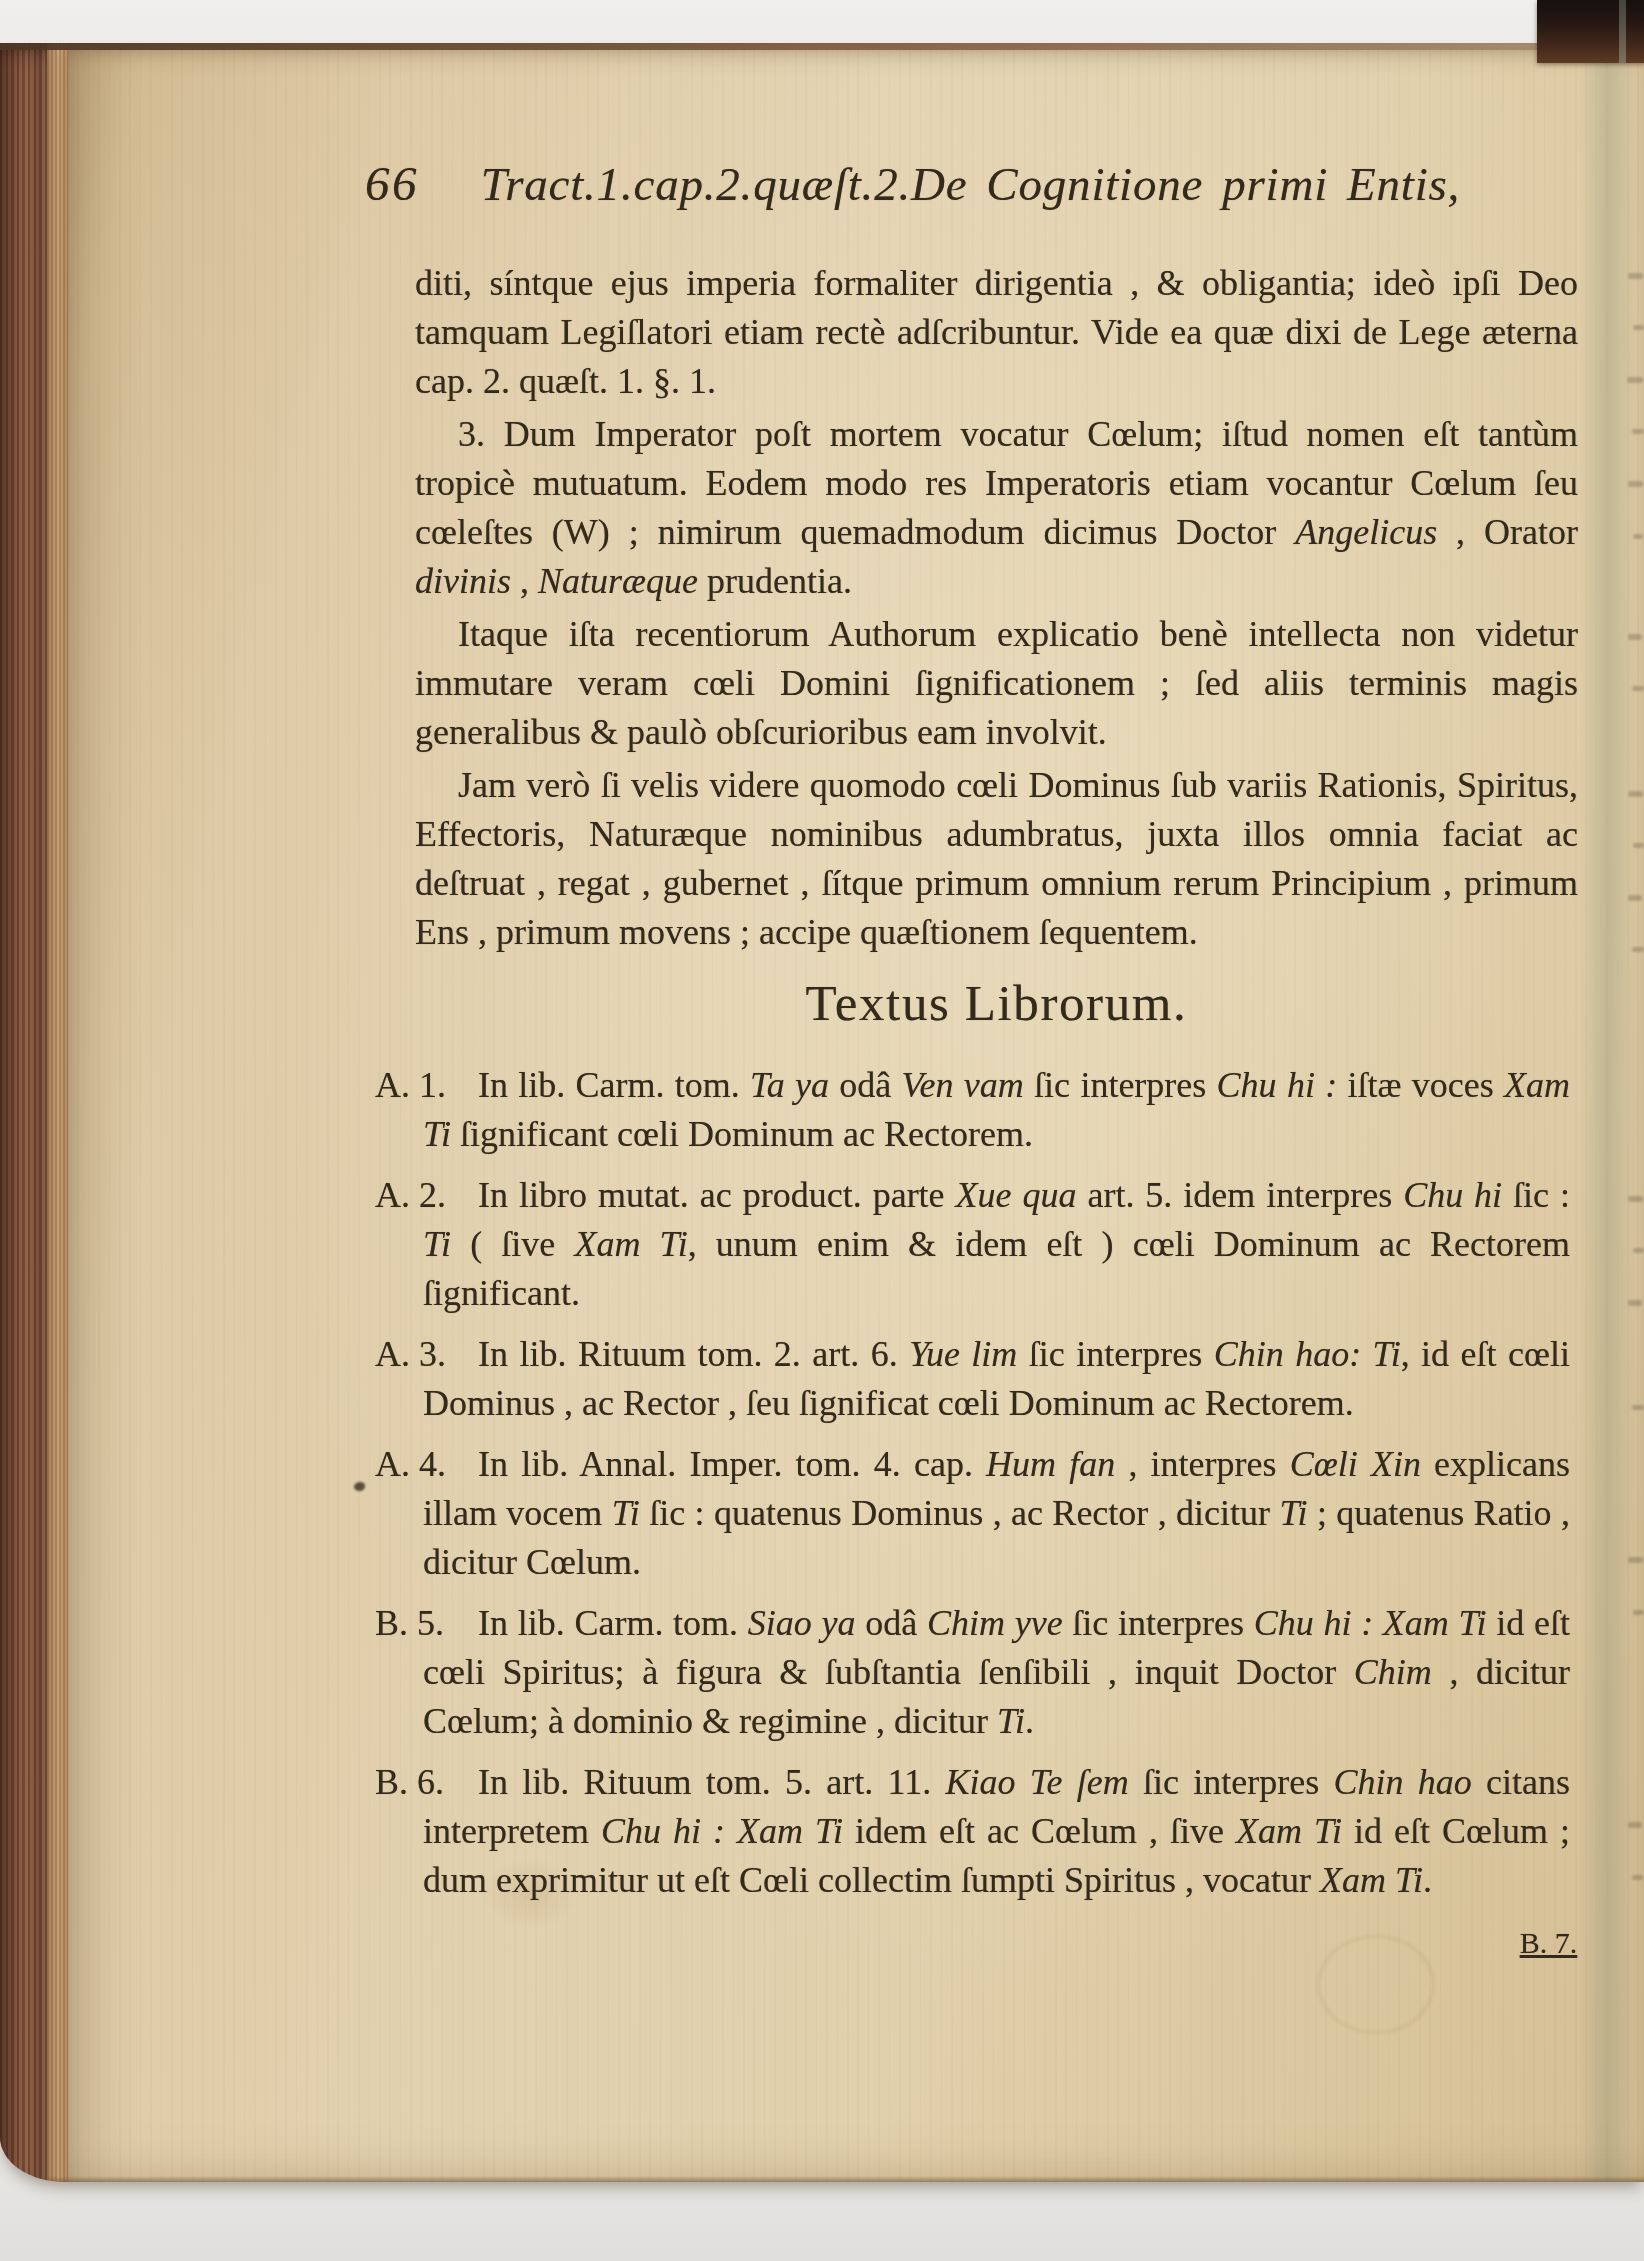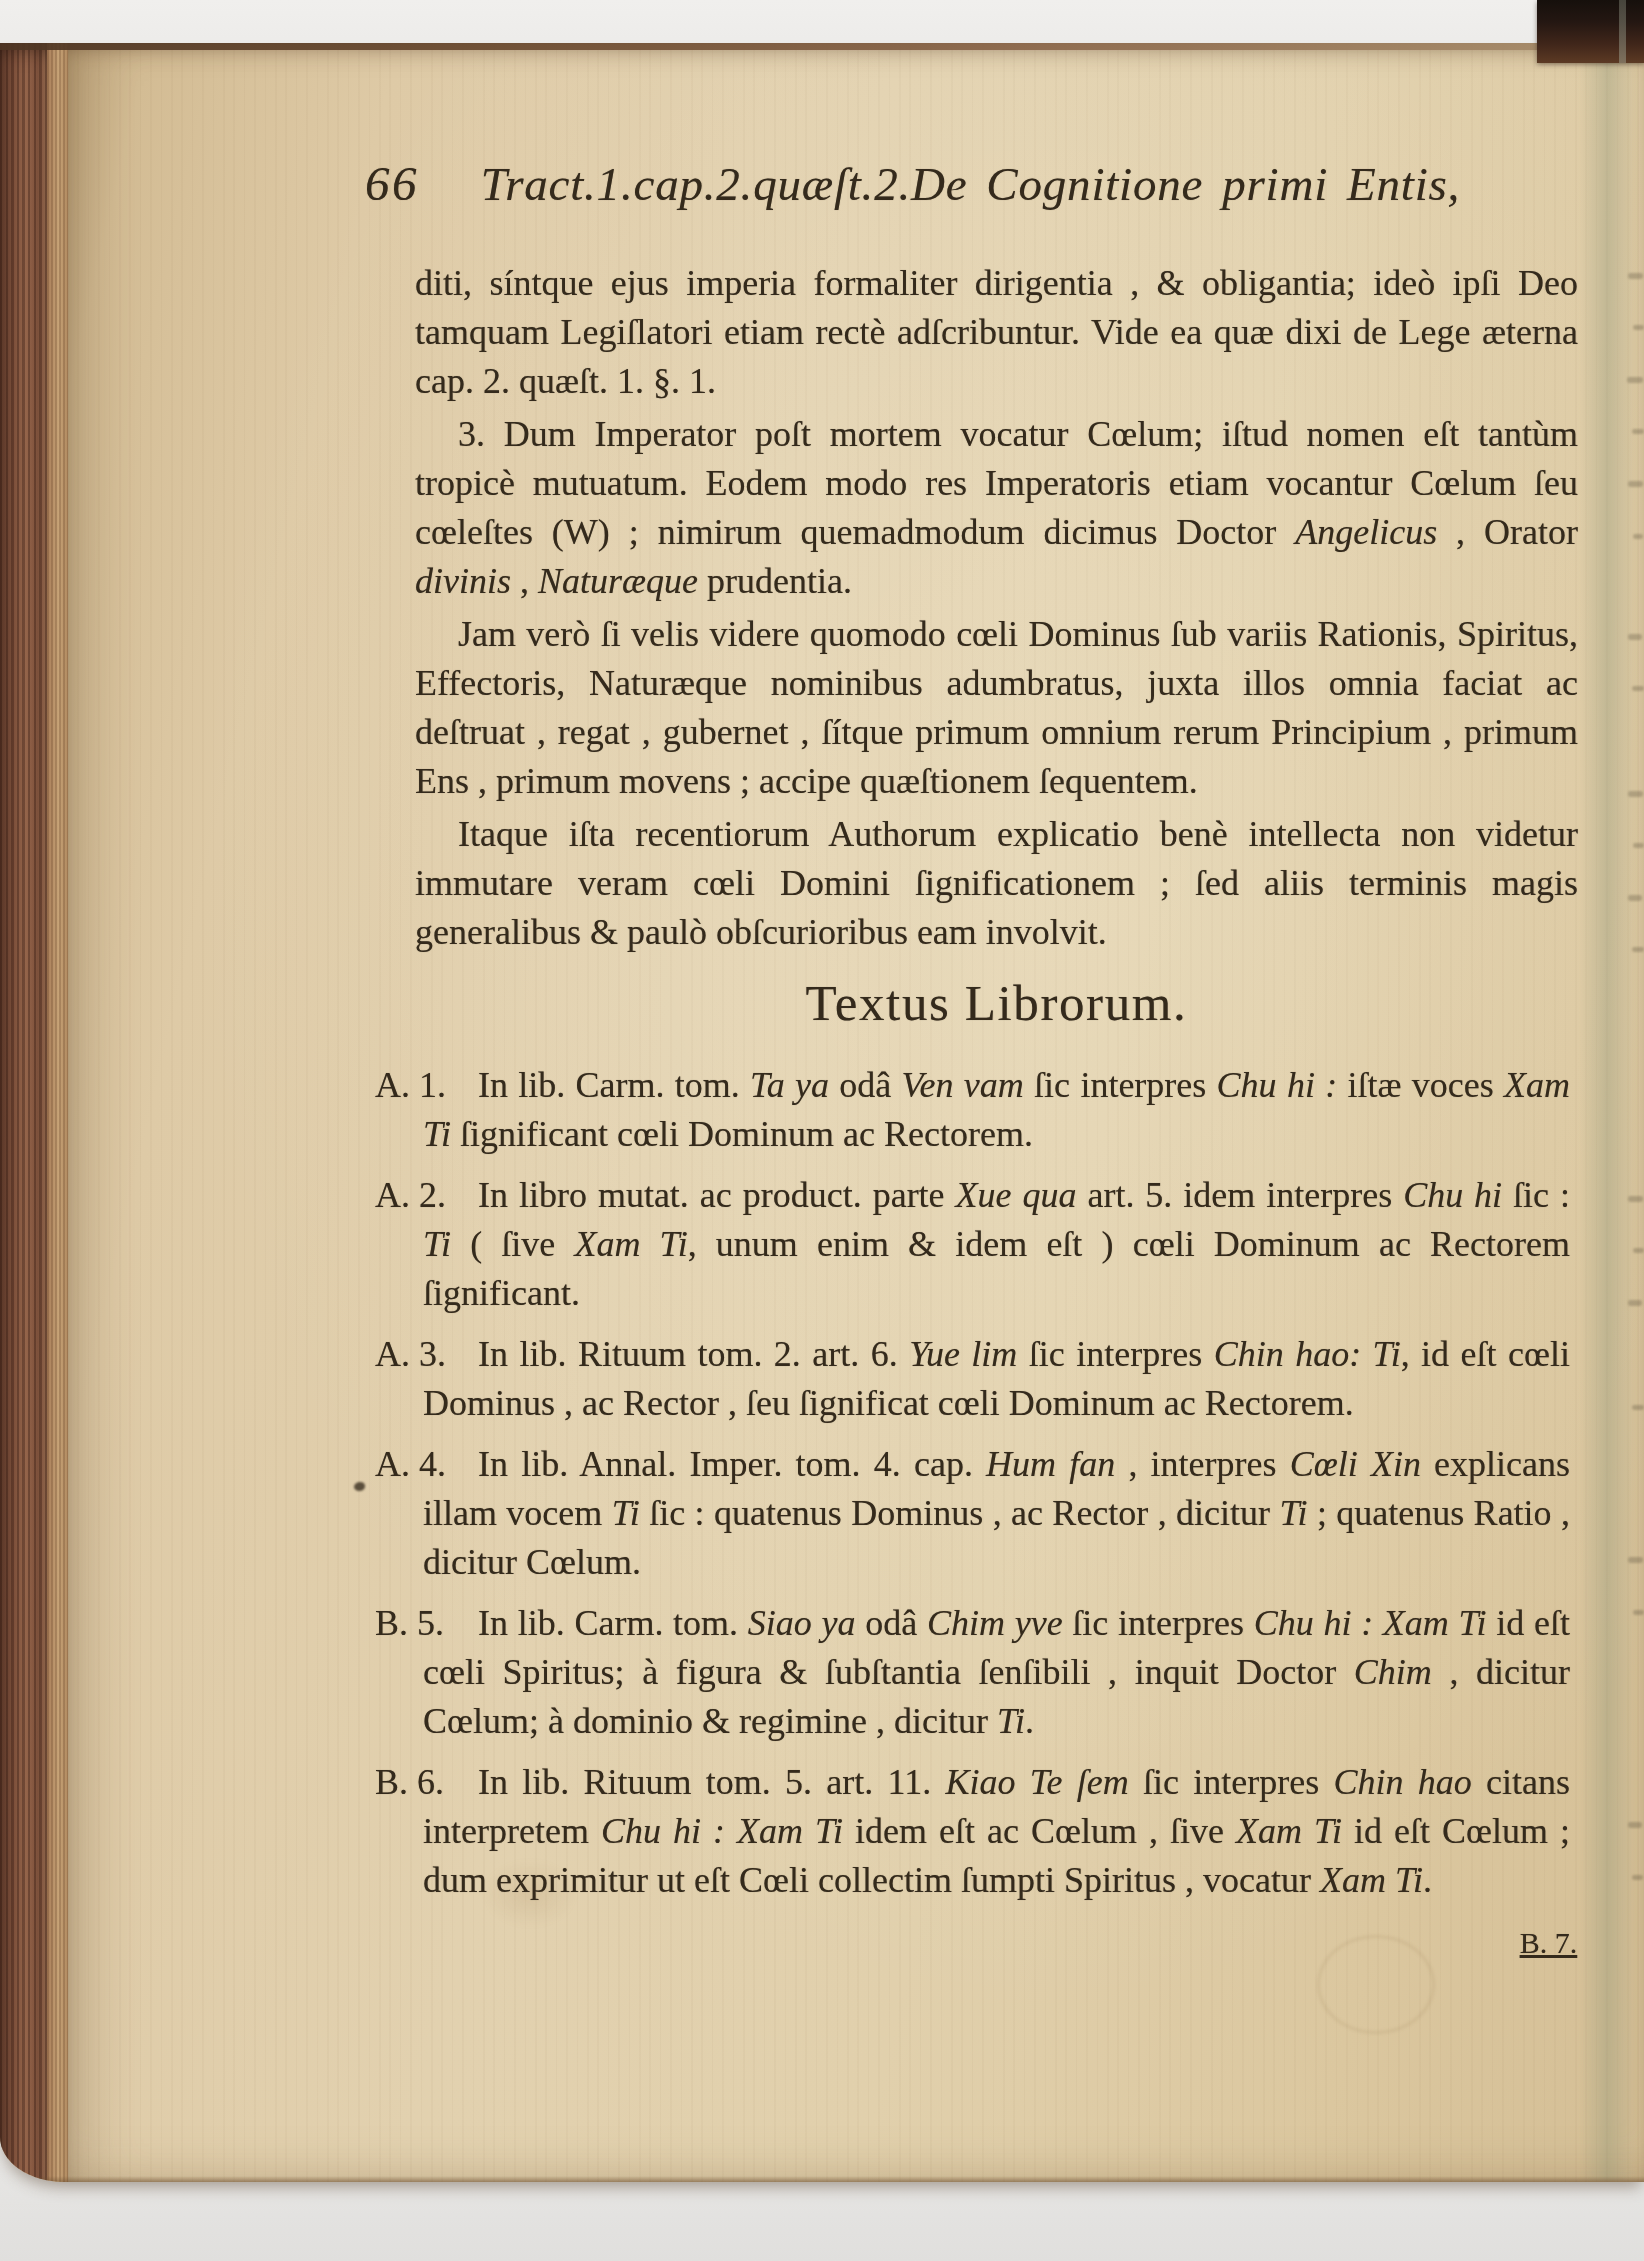--- a/index.html
+++ b/index.html
@@ -110,22 +110,22 @@
 
     <div class="folio-row">
       <span class="folio">66</span>
       <span class="running-title">Tract.1.cap.2.quæſt.2.De Cognitione primi Entis,</span>
     </div>
 
     <div class="body-col">
       <div>
           <div class="para"><span>diti, síntque ejus imperia formaliter dirigentia , &amp; obligantia; ideò ipſi Deo tamquam Legiſlatori etiam rectè adſcribuntur. Vide ea quæ dixi de Lege æterna cap. 2. quæſt. 1. §. 1.</span></div>
           <div class="para indent"><span>3. Dum Imperator poſt mortem vocatur Cœlum; iſtud nomen eſt tantùm tropicè mutuatum. Eodem modo res Imperatoris etiam vocantur Cœlum ſeu cœleſtes (W) ; nimirum quemadmodum dicimus Doctor </span><span class="it">Angelicus</span><span> , Orator </span><span class="it">divinis</span><span> , </span><span class="it">Naturæque</span><span> prudentia.</span></div>
+          <div class="para indent"><span>Itaque iſta recentiorum Authorum explicatio benè intellecta non videtur immutare veram cœli Domini ſignificationem ; ſed aliis terminis magis generalibus &amp; paulò obſcurioribus eam involvit.</span></div>
           <div class="para indent"><span>Jam verò ſi velis videre quomodo cœli Dominus ſub variis Rationis, Spiritus, Effectoris, Naturæque nominibus adumbratus, juxta illos omnia faciat ac deſtruat , regat , gubernet , ſítque primum omnium rerum Principium , primum Ens , primum movens ; accipe quæſtionem ſequentem.</span></div>
-          <div class="para indent"><span>Itaque iſta recentiorum Authorum explicatio benè intellecta non videtur immutare veram cœli Domini ſignificationem ; ſed aliis terminis magis generalibus &amp; paulò obſcurioribus eam involvit.</span></div>
         </div>
       <div class="section-heading">Textus Librorum.</div>
       <div>
           <div class="entry"><span class="label">A. 1.</span><span>In lib. Carm. tom. </span><span class="it">Ta ya</span><span> odâ </span><span class="it">Ven vam</span><span> ſic interpres </span><span class="it">Chu hi :</span><span> iſtæ voces </span><span class="it">Xam Ti</span><span> ſignificant cœli Dominum ac Rectorem.</span></div>
           <div class="entry"><span class="label">A. 2.</span><span>In libro mutat. ac product. parte </span><span class="it">Xue qua</span><span> art. 5. idem interpres </span><span class="it">Chu hi</span><span> ſic : </span><span class="it">Ti</span><span> ( ſive </span><span class="it">Xam Ti</span><span>, unum enim &amp; idem eſt ) cœli Dominum ac Rectorem ſignificant.</span></div>
           <div class="entry"><span class="label">A. 3.</span><span>In lib. Rituum tom. 2. art. 6. </span><span class="it">Yue lim</span><span> ſic interpres </span><span class="it">Chin hao: Ti</span><span>, id eſt cœli Dominus , ac Rector , ſeu ſignificat cœli Dominum ac Rectorem.</span></div>
           <div class="entry"><span class="label">A. 4.</span><span>In lib. Annal. Imper. tom. 4. cap. </span><span class="it">Hum fan</span><span> , interpres </span><span class="it">Cœli Xin</span><span> explicans illam vocem </span><span class="it">Ti</span><span> ſic : quatenus Dominus , ac Rector , dicitur </span><span class="it">Ti</span><span> ; quatenus Ratio , dicitur Cœlum.</span></div>
           <div class="entry"><span class="label">B. 5.</span><span>In lib. Carm. tom. </span><span class="it">Siao ya</span><span> odâ </span><span class="it">Chim yve</span><span> ſic interpres </span><span class="it">Chu hi : Xam Ti</span><span> id eſt cœli Spiritus; à figura &amp; ſubſtantia ſenſibili , inquit Doctor </span><span class="it">Chim</span><span> , dicitur Cœlum; à dominio &amp; regimine , dicitur </span><span class="it">Ti</span><span>.</span></div>
           <div class="entry"><span class="label">B. 6.</span><span>In lib. Rituum tom. 5. art. 11. </span><span class="it">Kiao Te ſem</span><span> ſic interpres </span><span class="it">Chin hao</span><span> citans interpretem </span><span class="it">Chu hi : Xam Ti</span><span> idem eſt ac Cœlum , ſive </span><span class="it">Xam Ti</span><span> id eſt Cœlum ; dum exprimitur ut eſt Cœli collectim ſumpti Spiritus , vocatur </span><span class="it">Xam Ti</span><span>.</span></div>
         </div>

